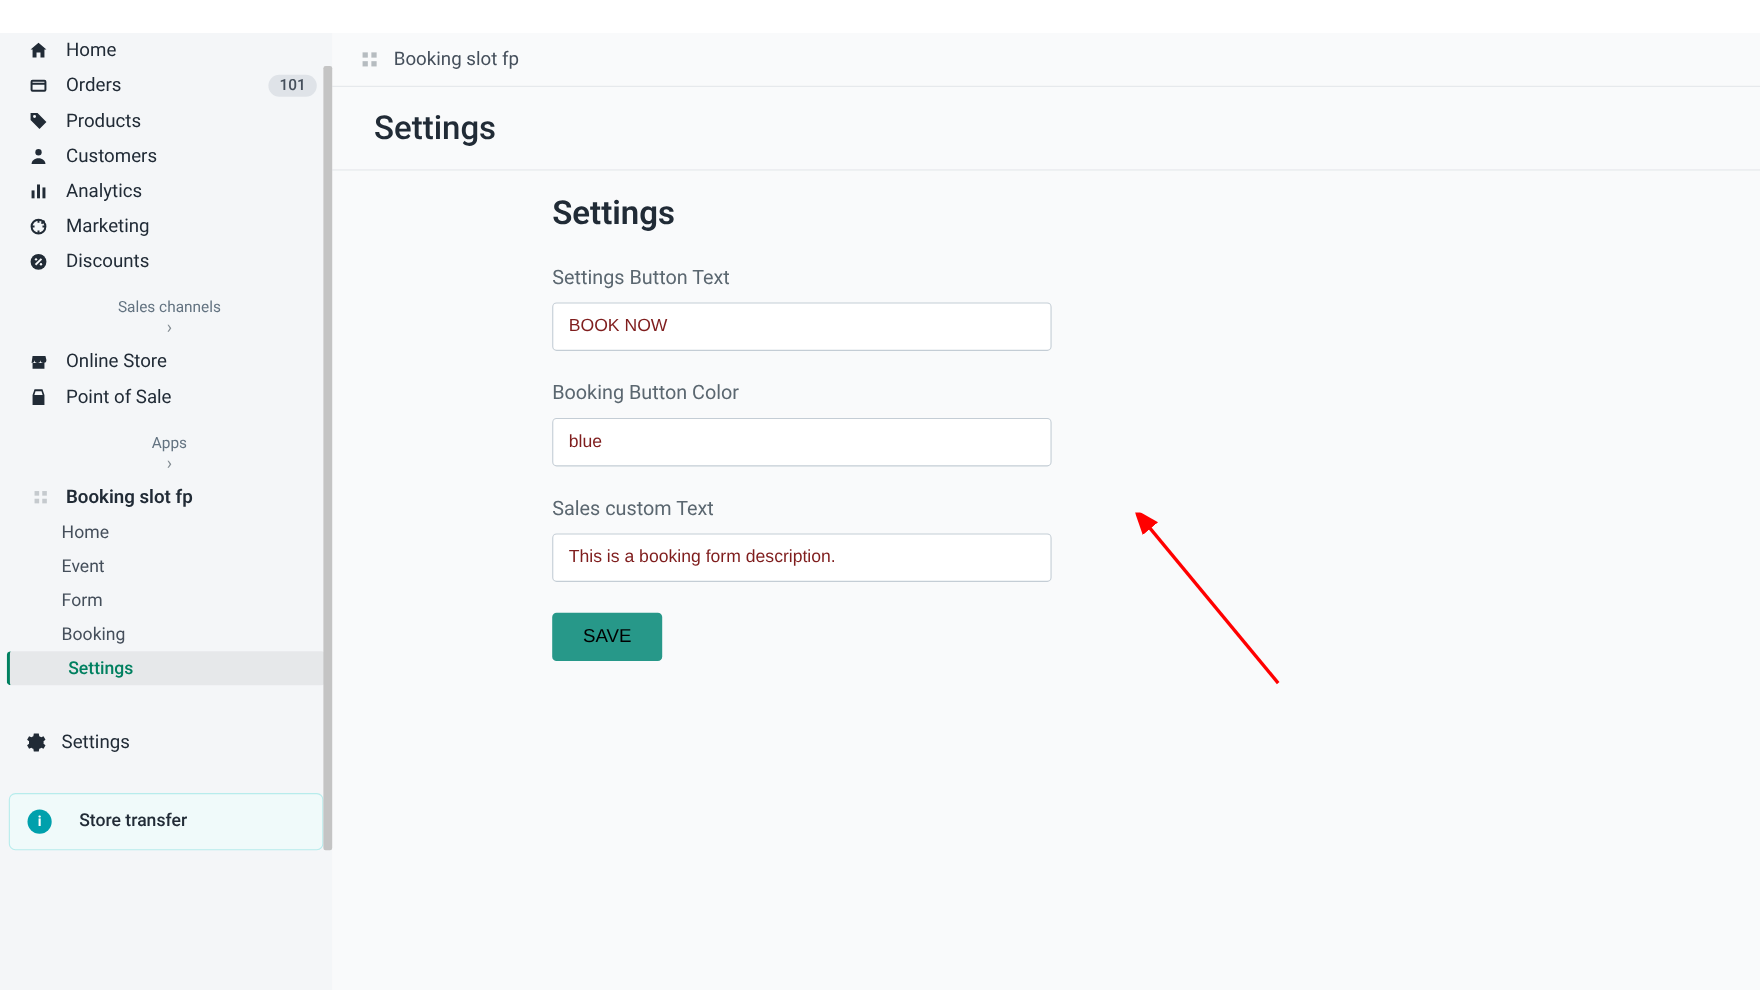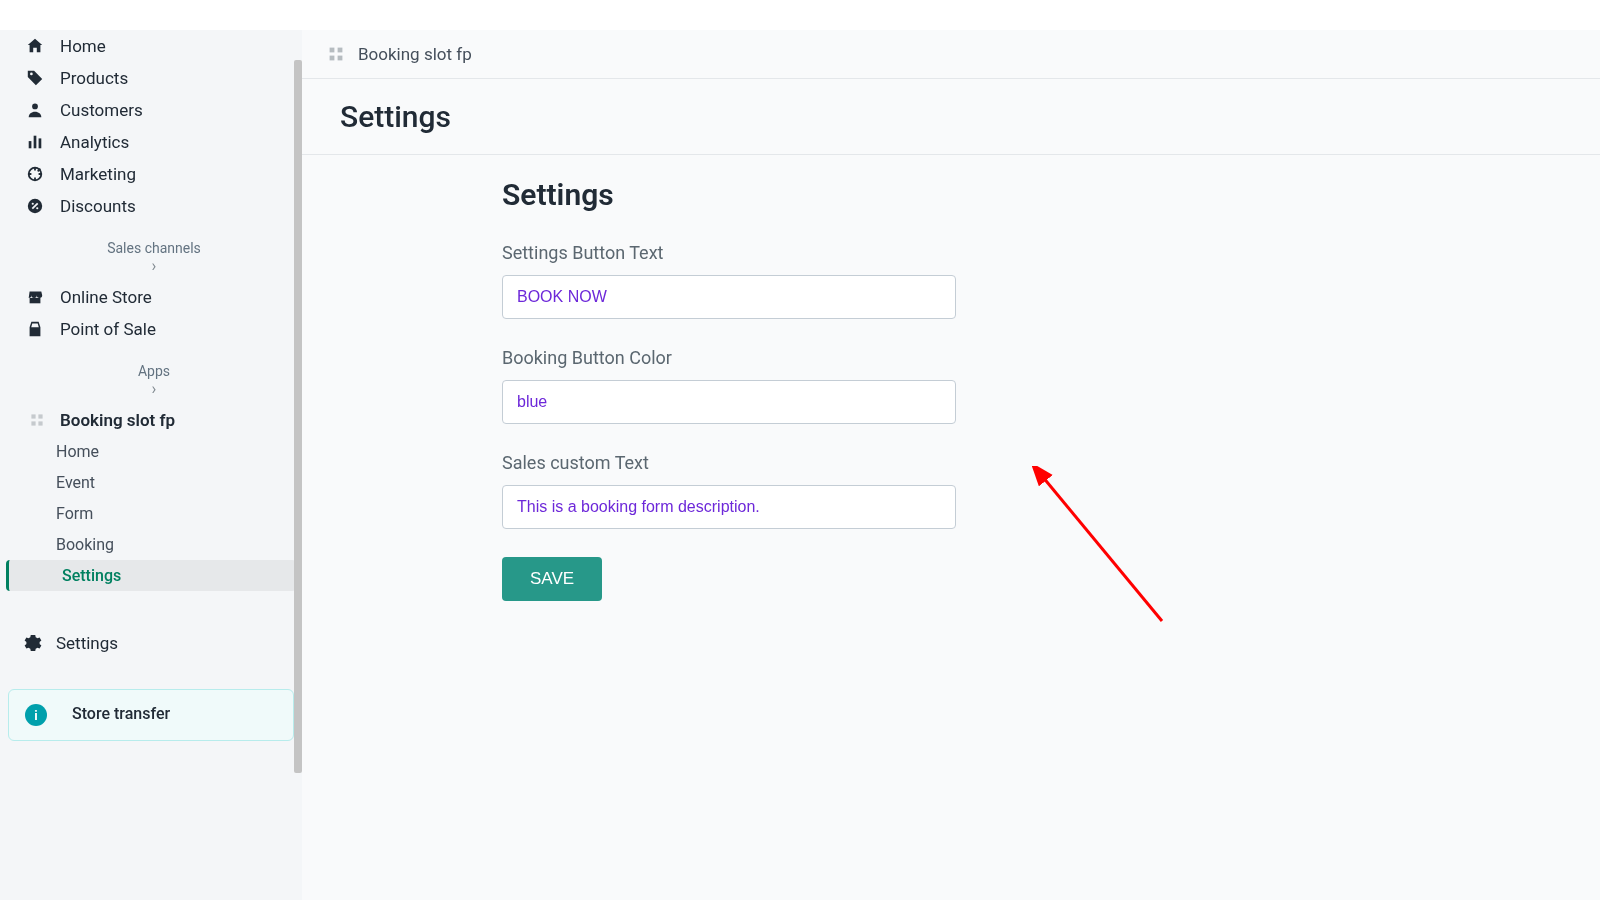--- a/index.html
+++ b/index.html
@@ -34,23 +34,23 @@
 .crumb-bar { padding: 14px 26px; border-bottom: 1px solid #e4e7ea; display: flex; align-items: center; gap: 14px; font-size: 17px; color: #454f5b; }
 .crumb-icon { opacity: .55; }
 .page-title-bar { padding: 20px 38px; border-bottom: 1px solid #e4e7ea; }
 .page-title-bar h1 { font-size: 30px; font-weight: 500; color: #212b36; }
 
 .content { padding: 22px 0 0 200px; }
 .content h2 { font-size: 30px; font-weight: 600; margin-bottom: 30px; }
 
 .field-group { margin-bottom: 28px; max-width: 454px; }
 .field-label { font-size: 18px; color: #5b6770; margin-bottom: 12px; display: block; }
-.input { width: 100%; border: 1px solid #c4cdd5; border-radius: 4px; padding: 12px 14px; font-size: 16px; color: #6d28d9; background: #fff; }
-
-.save-btn { background: #279889; color: #ffffff; border: none; border-radius: 4px; padding: 12px 28px; font-size: 17px; cursor: pointer; }
+.input { width: 100%; border: 1px solid #c4cdd5; border-radius: 4px; padding: 12px 14px; font-size: 16px; color: #7f1d1d; background: #fff; }
+
+.save-btn { background: #279889; color: #000000; border: none; border-radius: 4px; padding: 12px 28px; font-size: 17px; cursor: pointer; }
 
 
 .arrow-annot { position: absolute; left: 1032px; top: 466px; pointer-events: none; }
 
 svg { display: block; }
 </style>
 </head>
 <body>
 
 <div class="viewport">
@@ -61,20 +61,30 @@
 
       <div class="nav-item">
         <span class="icon">
           <svg width="18" height="18" viewBox="0 0 20 20" fill="#212b36">
               <path d="M10 2l8 7h-2v8h-4v-5H8v5H4v-8H2l8-7z"></path>
             </svg>
         </span>
         <span>Home</span>
       </div>
 
+      <div class="nav-item">
+        <span class="icon">
+          <svg width="18" height="18" viewBox="0 0 20 20" fill="none" stroke="#212b36" stroke-width="2">
+              <rect x="3" y="5" width="14" height="10" rx="1"></rect>
+              <path d="M3 8h14"></path>
+            </svg>
+        </span>
+        <span>Orders</span>
+        <span class="badge">101</span>
+      </div>
 
       <div class="nav-item">
         <span class="icon">
           <svg width="18" height="18" viewBox="0 0 20 20" fill="#212b36">
               <path d="M2 2h7l9 9-7 7-9-9V2zm4 5a1.5 1.5 0 100-3 1.5 1.5 0 000 3z"></path>
             </svg>
         </span>
         <span>Products</span>
       </div>
 

